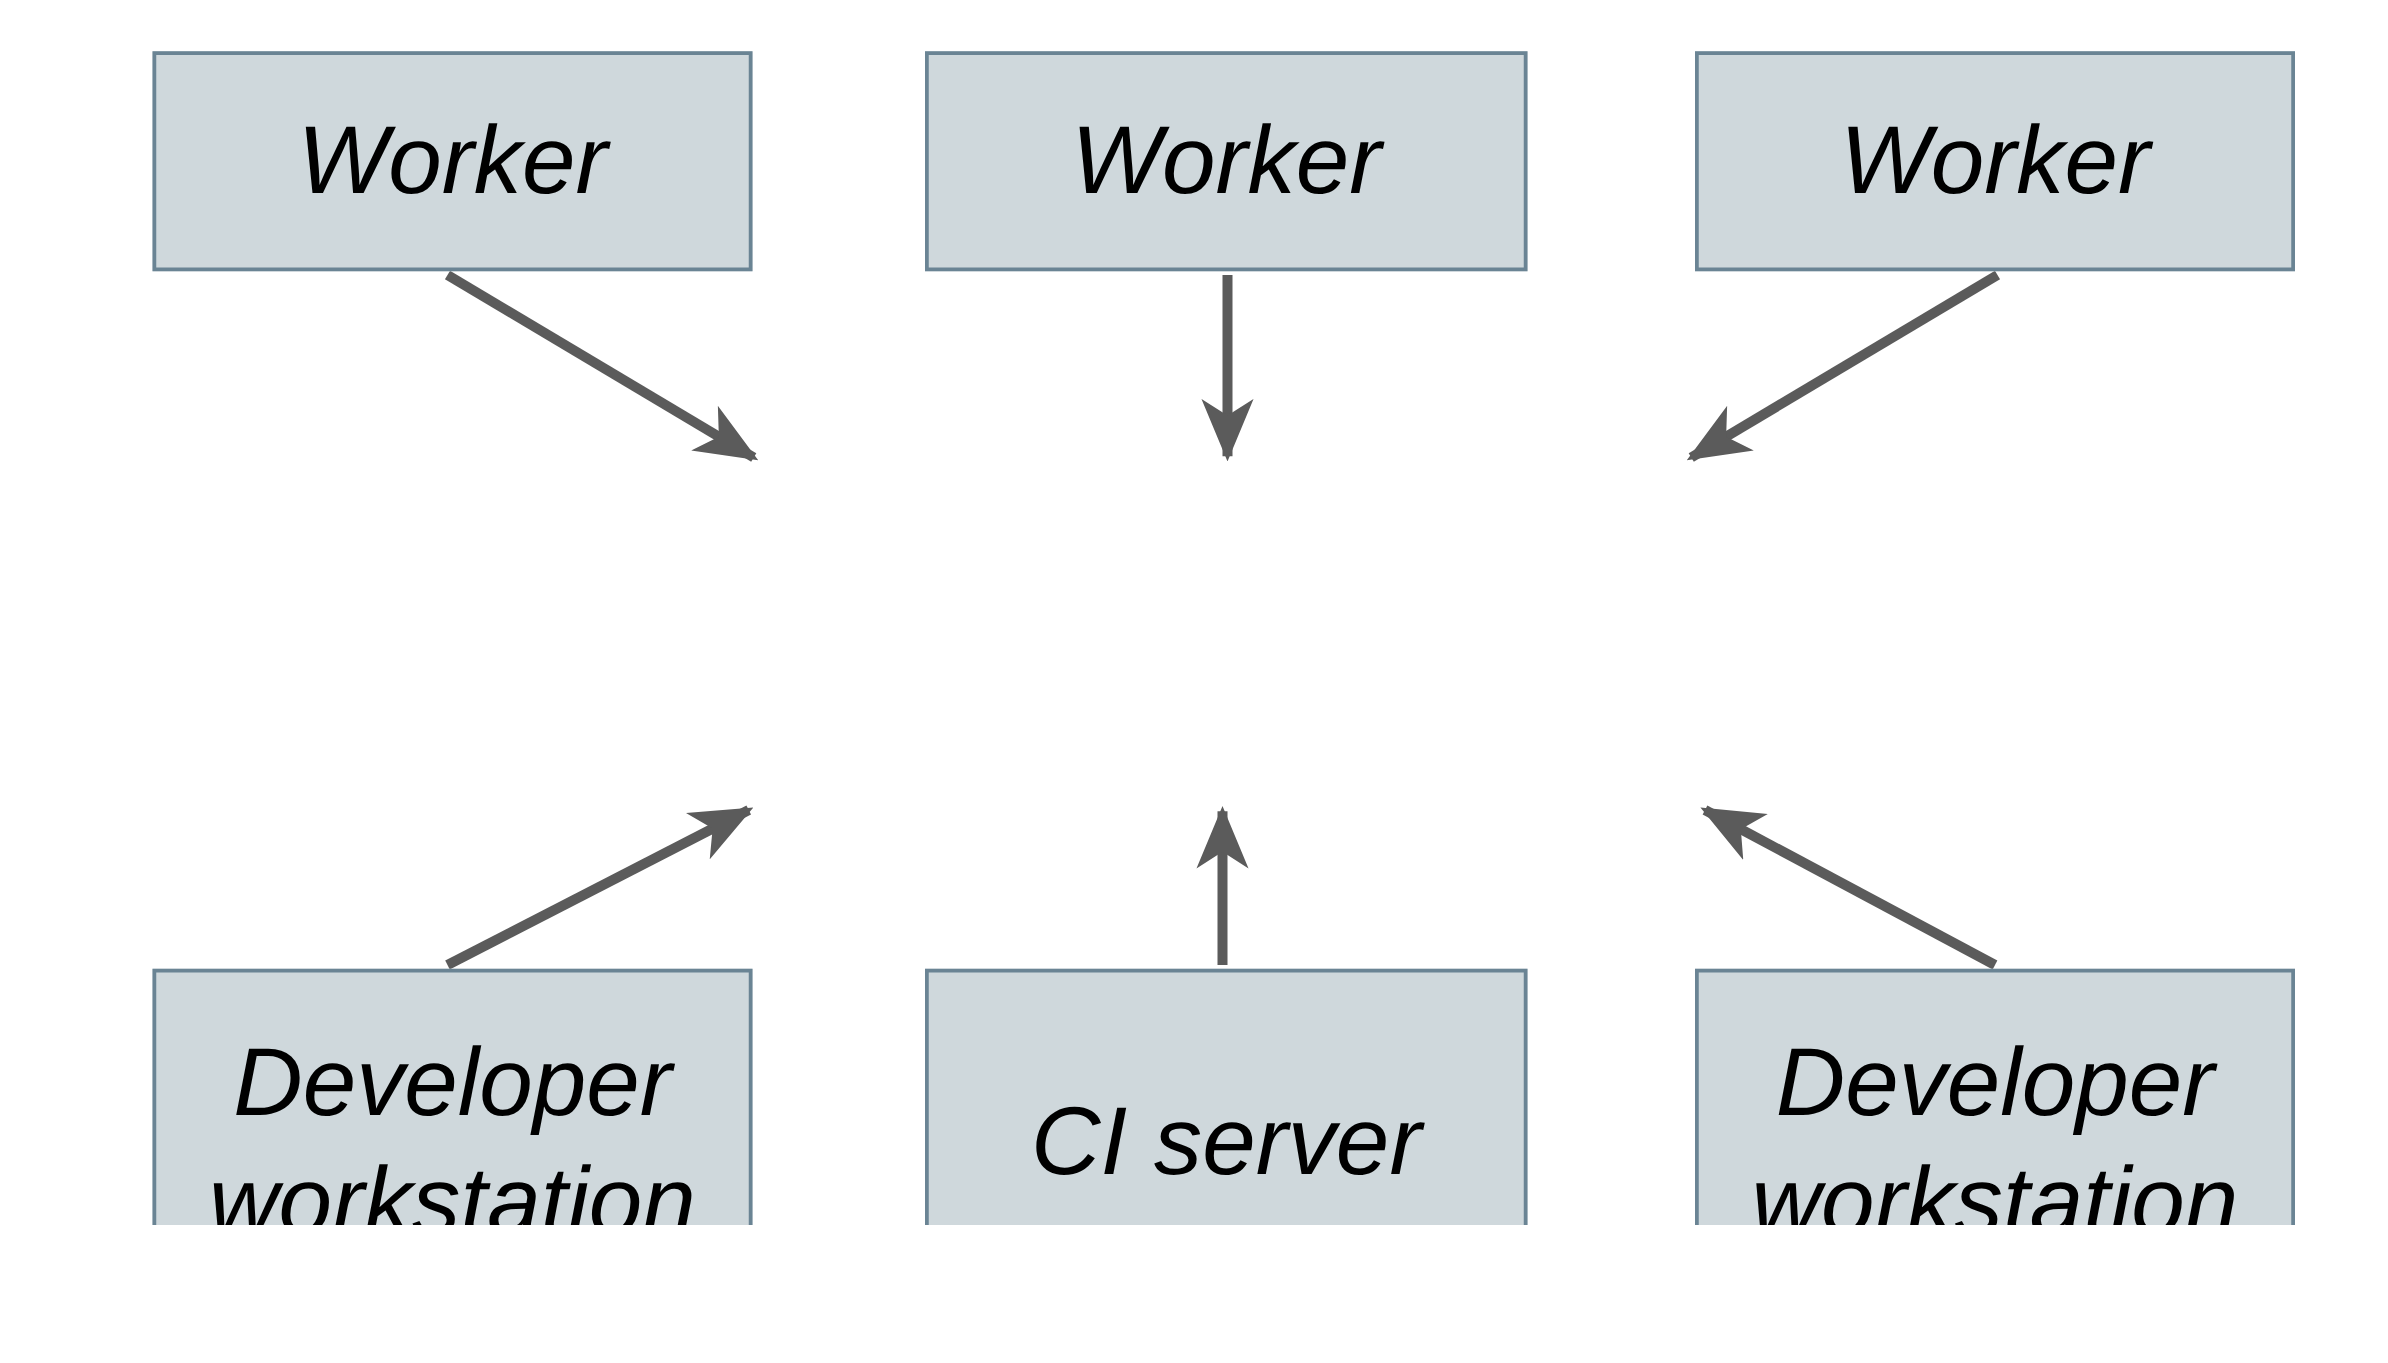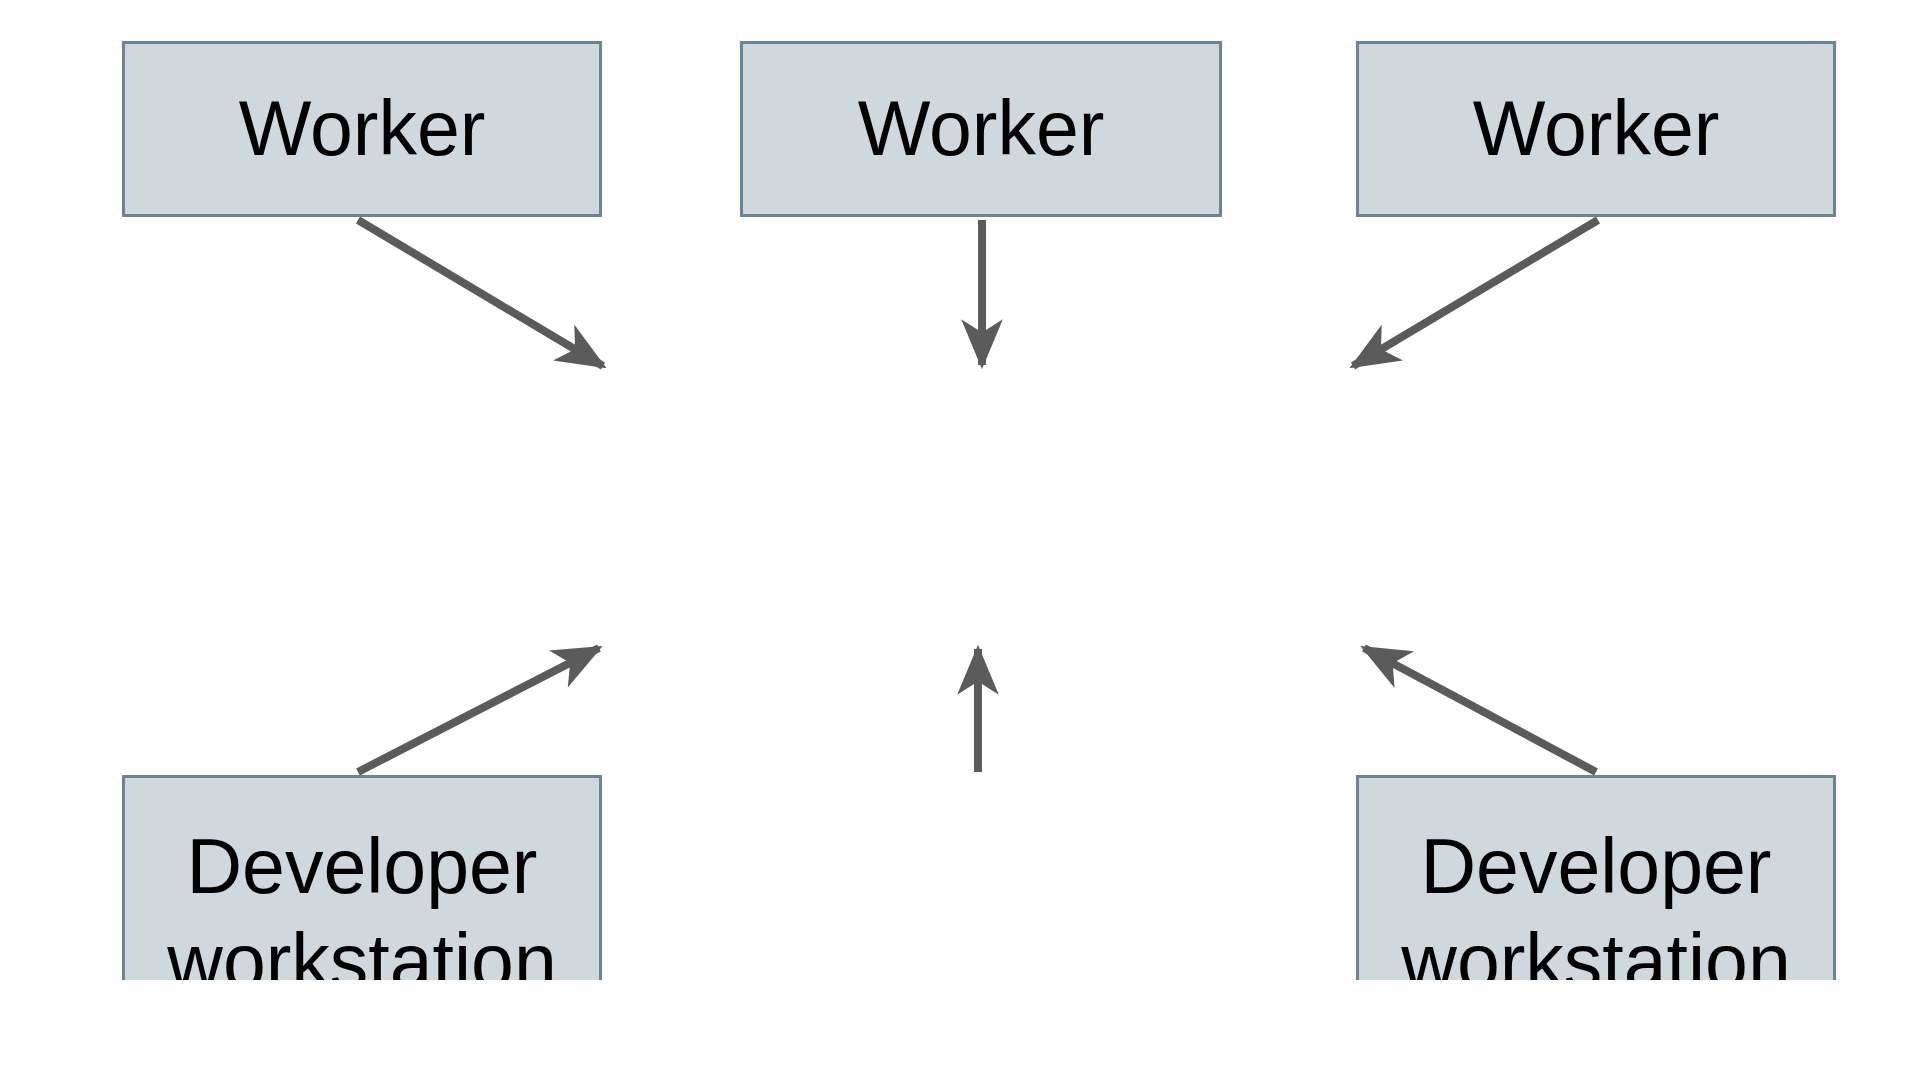--- a/index.html
+++ b/index.html
@@ -14,20 +14,21 @@
     padding: 0;
     background: var(--background);
   }
   .canvas {
     position: relative;
     width: 1910px;
     height: 980px;
     background: var(--background);
     overflow: hidden;
     font-family: "Liberation Sans", sans-serif;
+    font-style: italic;
   }
   .edges {
     position: absolute;
     left: 0;
     top: 0;
     width: 1910px;
     height: 1090px;
     pointer-events: none;
   }
   .edge {
@@ -94,18 +95,21 @@
 
   <div class="node" id="node-worker-3">
     <span class="node-label">Worker</span>
   </div>
 
 
   <div class="node" id="node-dev-1">
     <span class="node-label">Developer workstation</span>
   </div>
 
+  <div class="node" id="node-ci-server">
+    <span class="node-label">CI server</span>
+  </div>
 
   <div class="node" id="node-dev-2">
     <span class="node-label">Developer workstation</span>
   </div>
 
 </div>
 
 </body></html>

